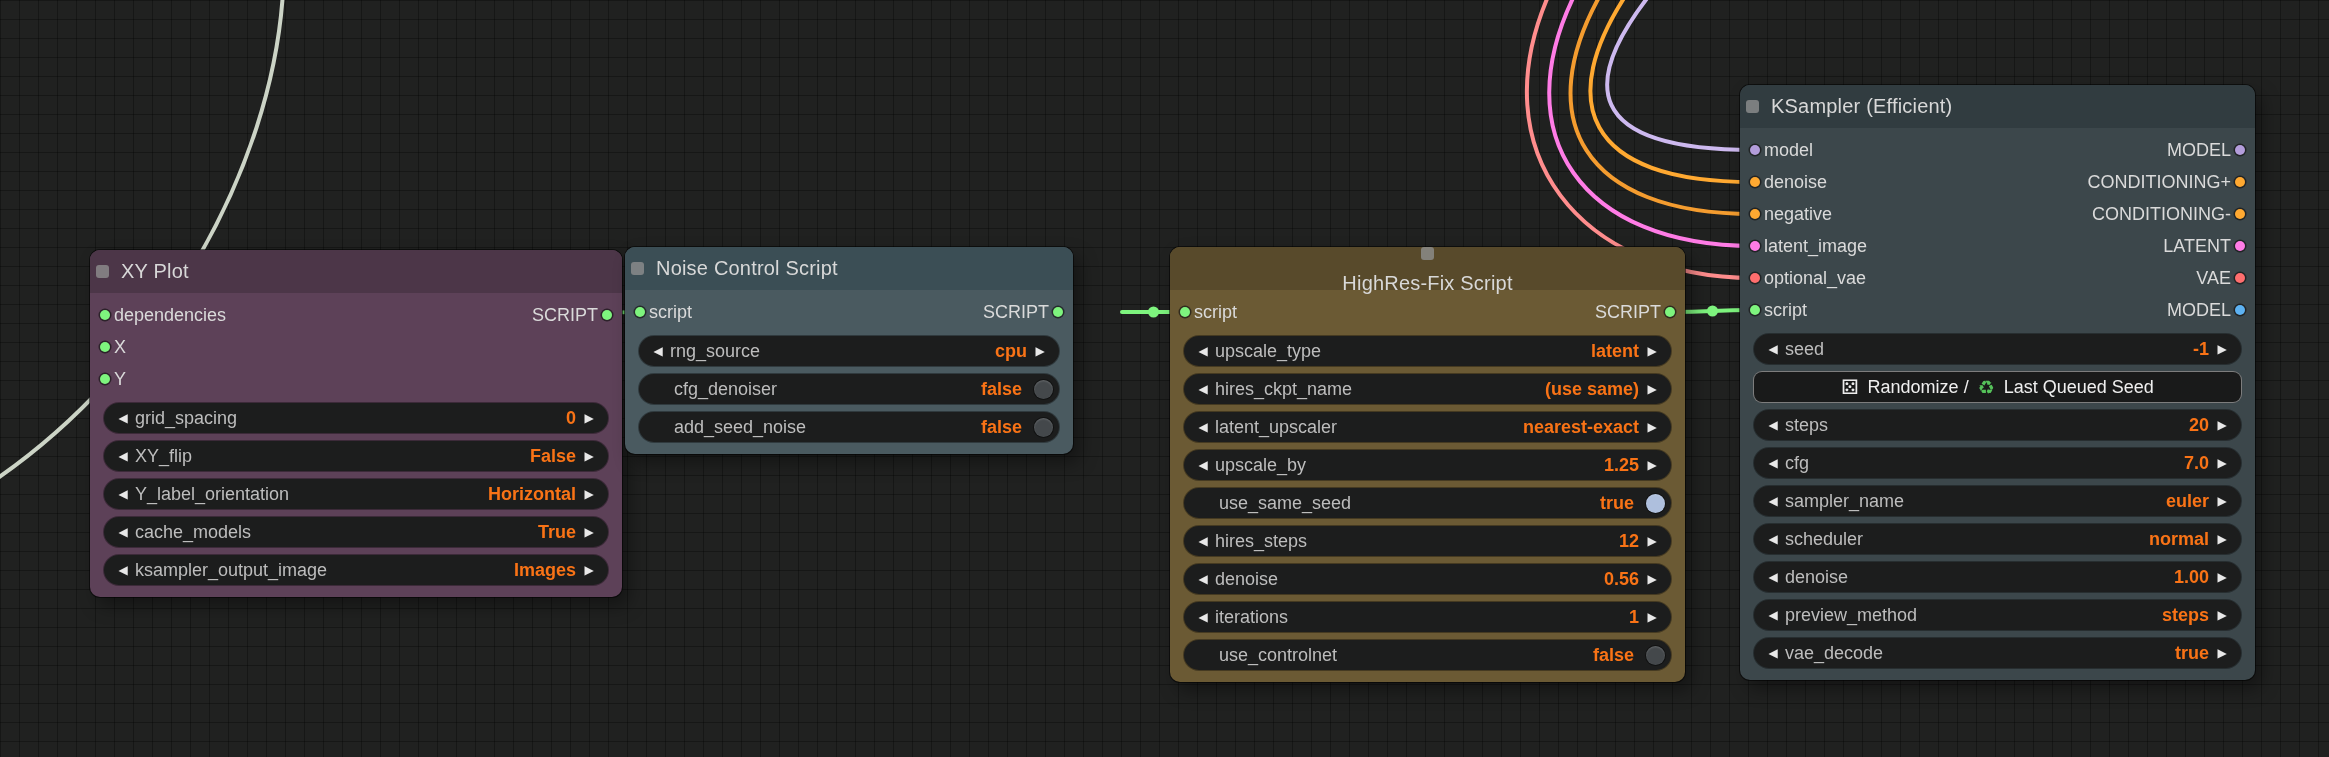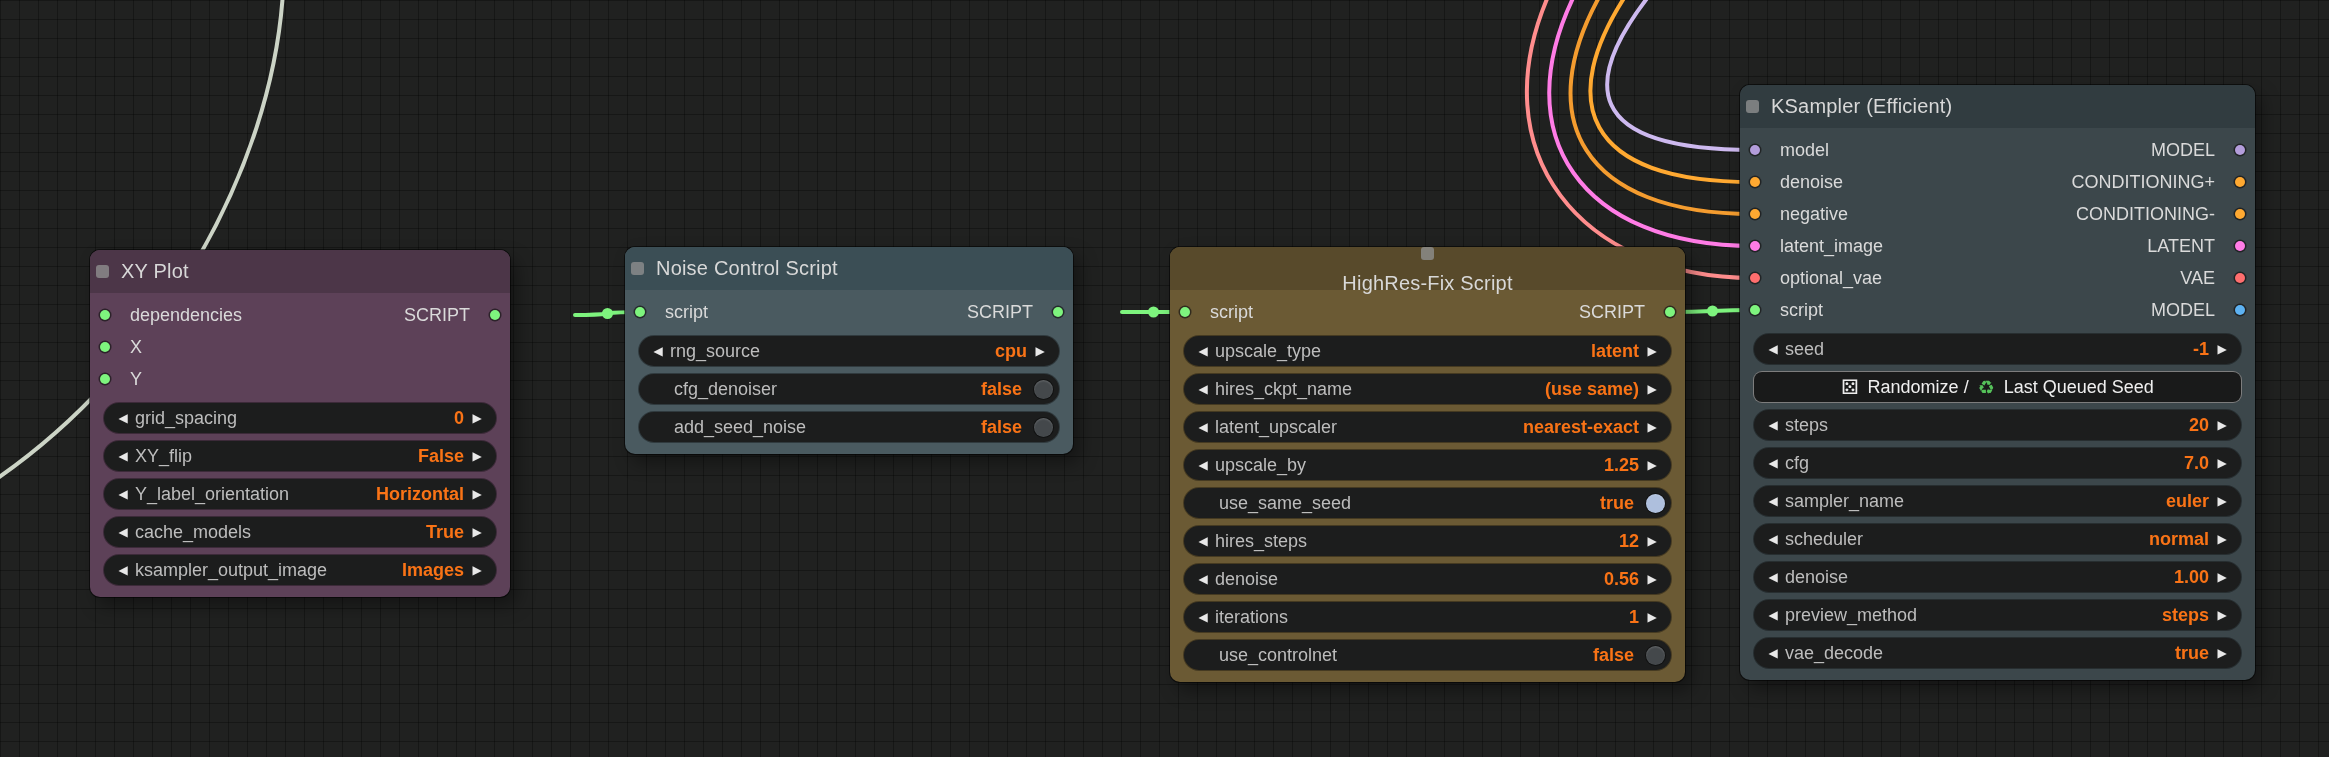--- a/index.html
+++ b/index.html
@@ -20,21 +20,21 @@
   }
   .node-header{
     height:43px;display:flex;align-items:center;gap:12px;
     padding:0 6px;border-radius:10px 10px 0 0;
     font-size:20px;color:#d8d8d8;letter-spacing:.2px;
   }
   .collapse-box{width:13px;height:13px;border-radius:3px;background:#8e8e8e;opacity:.8;flex:none}
   .io-area{padding-top:6px}
   .io-row{height:32px;display:flex;align-items:center;justify-content:space-between;
     padding:0 10px;font-size:18px;color:#dadada}
-  .io-in,.io-out{display:flex;align-items:center;gap:20px;min-height:32px}
+  .io-in,.io-out{display:flex;align-items:center;gap:4px;min-height:32px}
   .slot-dot{width:10px;height:10px;border-radius:50%;flex:none;
     box-shadow:0 0 0 1.5px rgba(18,18,18,.65)}
   .widget{
     height:30px;margin:8px 14px 0;border-radius:15px;background:#1c1d1d;
     display:flex;align-items:center;font-size:18px;color:#bdbdbd;padding:0 9px;
     box-shadow:0 0 0 1px rgba(0,0,0,.35);
   }
   .widget .arrow{font-size:12px;color:#e8e8e8;width:20px;text-align:center;flex:none}
   .wname{margin-left:2px;white-space:nowrap}
   .wspacer{flex:1}
@@ -60,21 +60,21 @@
       <circle cx="1153.5" cy="312" r="5.5" fill="#7ef47e"></circle>
       <path d="M 1670,312 C 1715,312 1710,310 1755,310" stroke="#7ef47e" stroke-width="4" fill="none" stroke-linecap="round"></path>
       <circle cx="1712.5" cy="311" r="5.5" fill="#7ef47e"></circle>
       <path d="M 1652,-8 C 1580,82.5 1582,150 1753,150" stroke="#cdb9ef" stroke-width="4" fill="none" stroke-linecap="round"></path>
       <path d="M 1628,-8 C 1556,100.10000000000001 1582,182 1753,182" stroke="#ffa931" stroke-width="4" fill="none" stroke-linecap="round"></path>
       <path d="M 1602,-8 C 1530,117.7 1582,214 1753,214" stroke="#f49c2f" stroke-width="4" fill="none" stroke-linecap="round"></path>
       <path d="M 1576,-8 C 1504,135.3 1582,246 1753,246" stroke="#ff7ce6" stroke-width="4" fill="none" stroke-linecap="round"></path>
       <path d="M 1550,-8 C 1478,152.9 1582,278 1753,278" stroke="#ff8d8d" stroke-width="4" fill="none" stroke-linecap="round"></path>
       <path d="M 283,-8 C 272,170 160,368 -8,482" stroke="#ccd4c6" stroke-width="4" fill="none" stroke-linecap="round"></path>
     </svg>
-<div class="node" style="left: 90px; top: 250px; width: 420px; background: rgb(93, 65, 88); padding-bottom: 12px;">
+<div class="node" style="left: 90px; top: 250px; width: 532px; background: rgb(93, 65, 88); padding-bottom: 12px;">
       <div class="node-header" style="background: rgb(76, 54, 72);">
         <span class="collapse-box"></span>
         <span class="node-title">XY Plot</span>
       </div>
       <div class="io-area">
         <div class="io-row">
           <div class="io-in">
             <span class="slot-dot" style="background: rgb(126, 244, 126);"></span>
             <span class="io-label">dependencies</span>
           </div>

